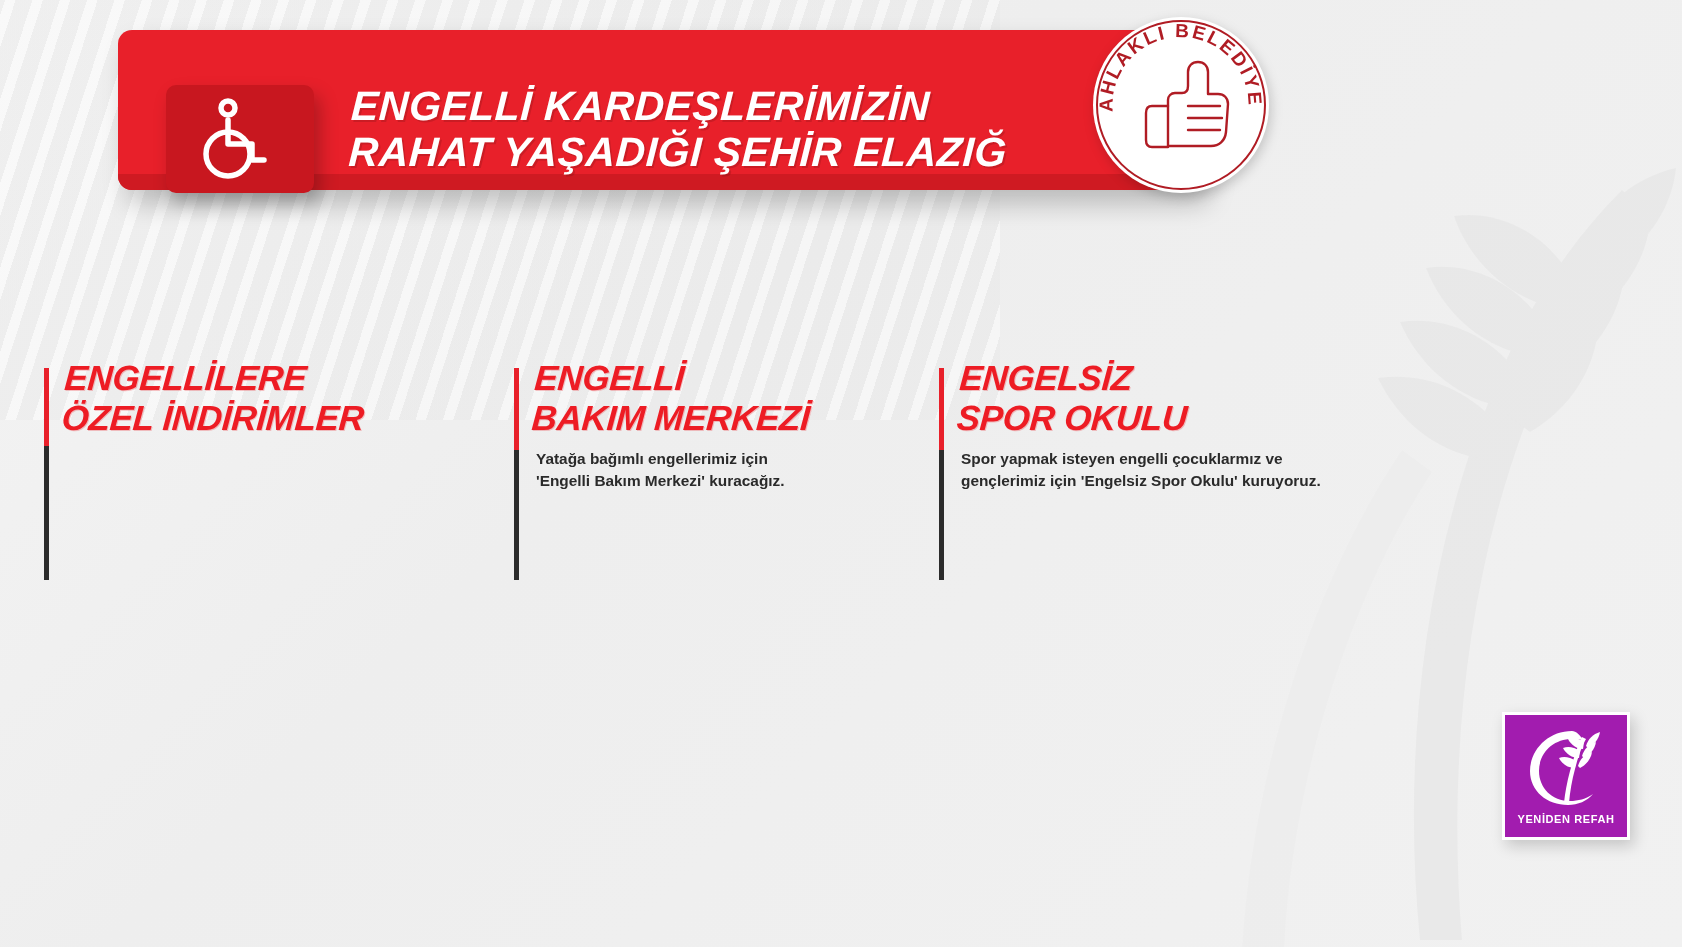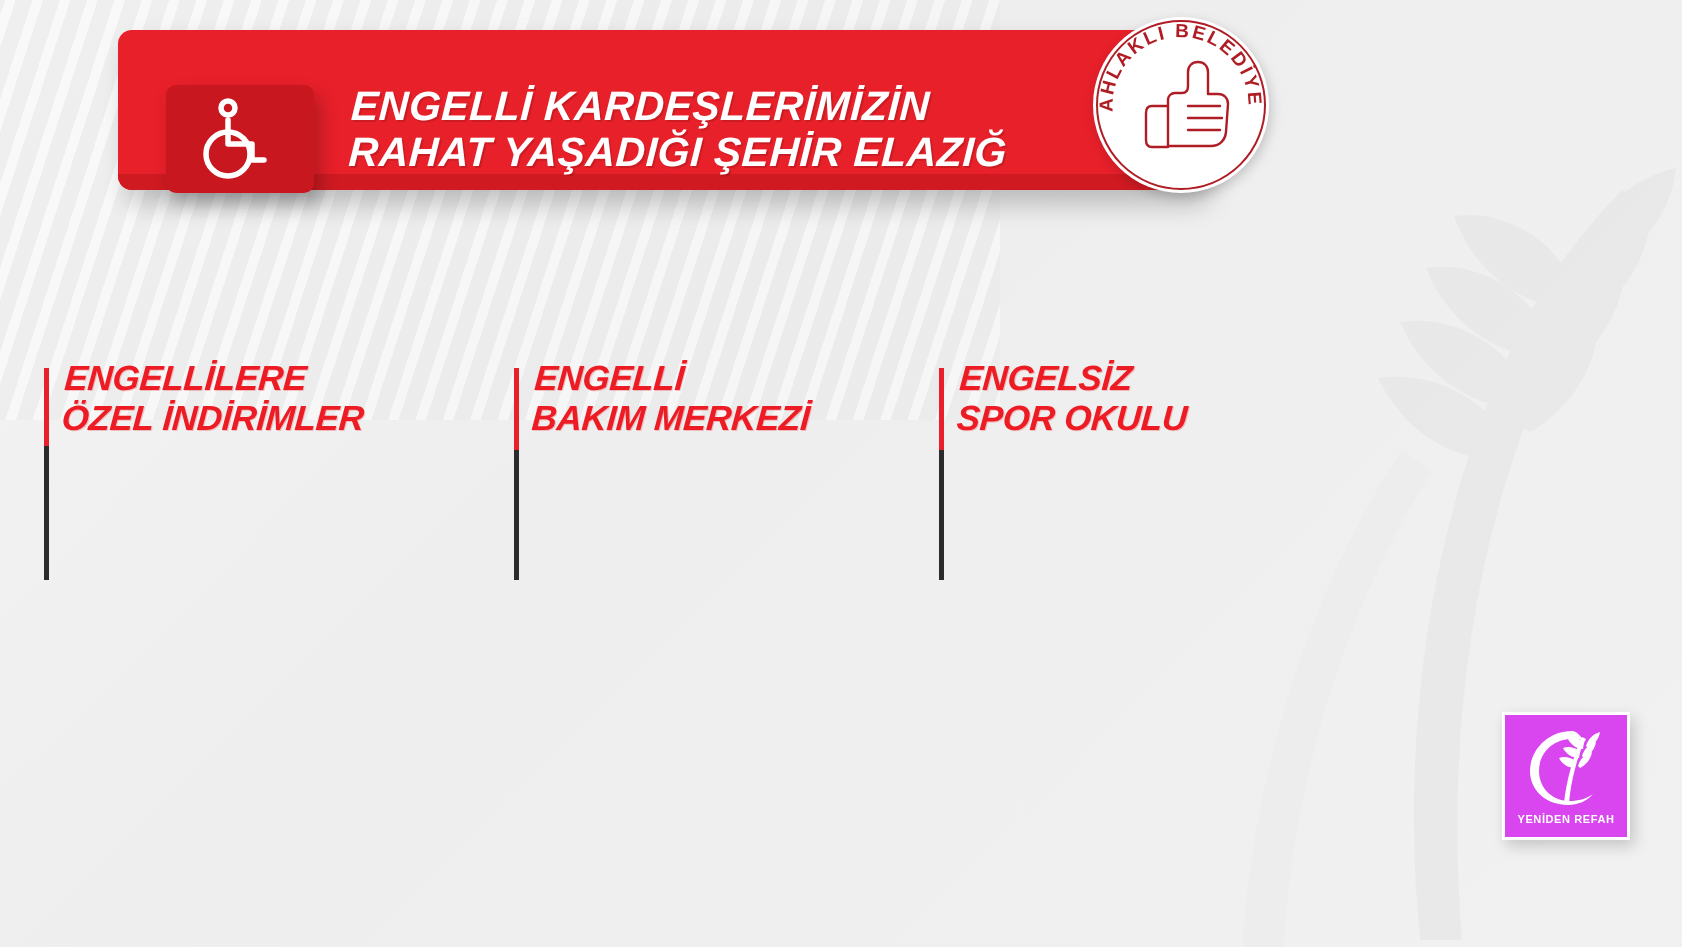--- a/index.html
+++ b/index.html
@@ -116,21 +116,21 @@
     max-width:420px;
     white-space:pre-line;
   }
   .col.c2 .col-body{ max-width:340px; }
   .col.c3 .col-body{ max-width:400px; }
 
   
   .party-logo{
     position:absolute; left:1502px; top:712px;
     width:128px; height:128px;
-    background:#d946ef;
+    background:#a21caf;
     border:3px solid #ffffff;
     box-shadow:4px 6px 14px rgba(0,0,0,.18);
     display:flex; flex-direction:column;
     align-items:center; justify-content:flex-start;
     padding-top:12px;
   }
   .party-logo .mark{ width:92px; height:80px; }
   .party-logo .name{
     color:#fff;
     font-size:11px;
@@ -202,26 +202,29 @@
   <div class="col c1">
     <div class="col-rule"></div>
     <div class="col-title">ENGELLİLERE
 ÖZEL İNDİRİMLER</div>
   </div>
 
   <div class="col c2">
     <div class="col-rule"></div>
     <div class="col-title">ENGELLİ
 BAKIM MERKEZİ</div>
+    <div class="col-body">Yatağa bağımlı engellerimiz için
+'Engelli Bakım Merkezi' kuracağız.</div>
   </div>
 
   <div class="col c3">
     <div class="col-rule"></div>
     <div class="col-title">ENGELSİZ
 SPOR OKULU</div>
+    <div class="col-body">Spor yapmak isteyen engelli çocuklarmız ve gençlerimiz için 'Engelsiz Spor Okulu' kuruyoruz.</div>
   </div>
 
 </div>
 
 <div class="party-logo">
   <div class="mark">
     <svg viewBox="0 0 92 80" xmlns="http://www.w3.org/2000/svg">
       <path fill="#ffffff" d="M52 4 C28 4 10 23 10 44 C10 64 27 78 48 78 C58 78 67 74 73 67 C66 72 58 74 50 74 C32 74 19 61 19 44 C19 26 33 12 52 12 C56 12 60 12 64 14 C60 8 56 4 52 4 Z"></path>
       <g fill="#ffffff">
         <path d="M62 10 C58 18 54 30 50 44 C47 55 45 66 44 76 L49 76 C50 64 52 53 55 42 C58 30 62 19 66 12 Z"></path>

